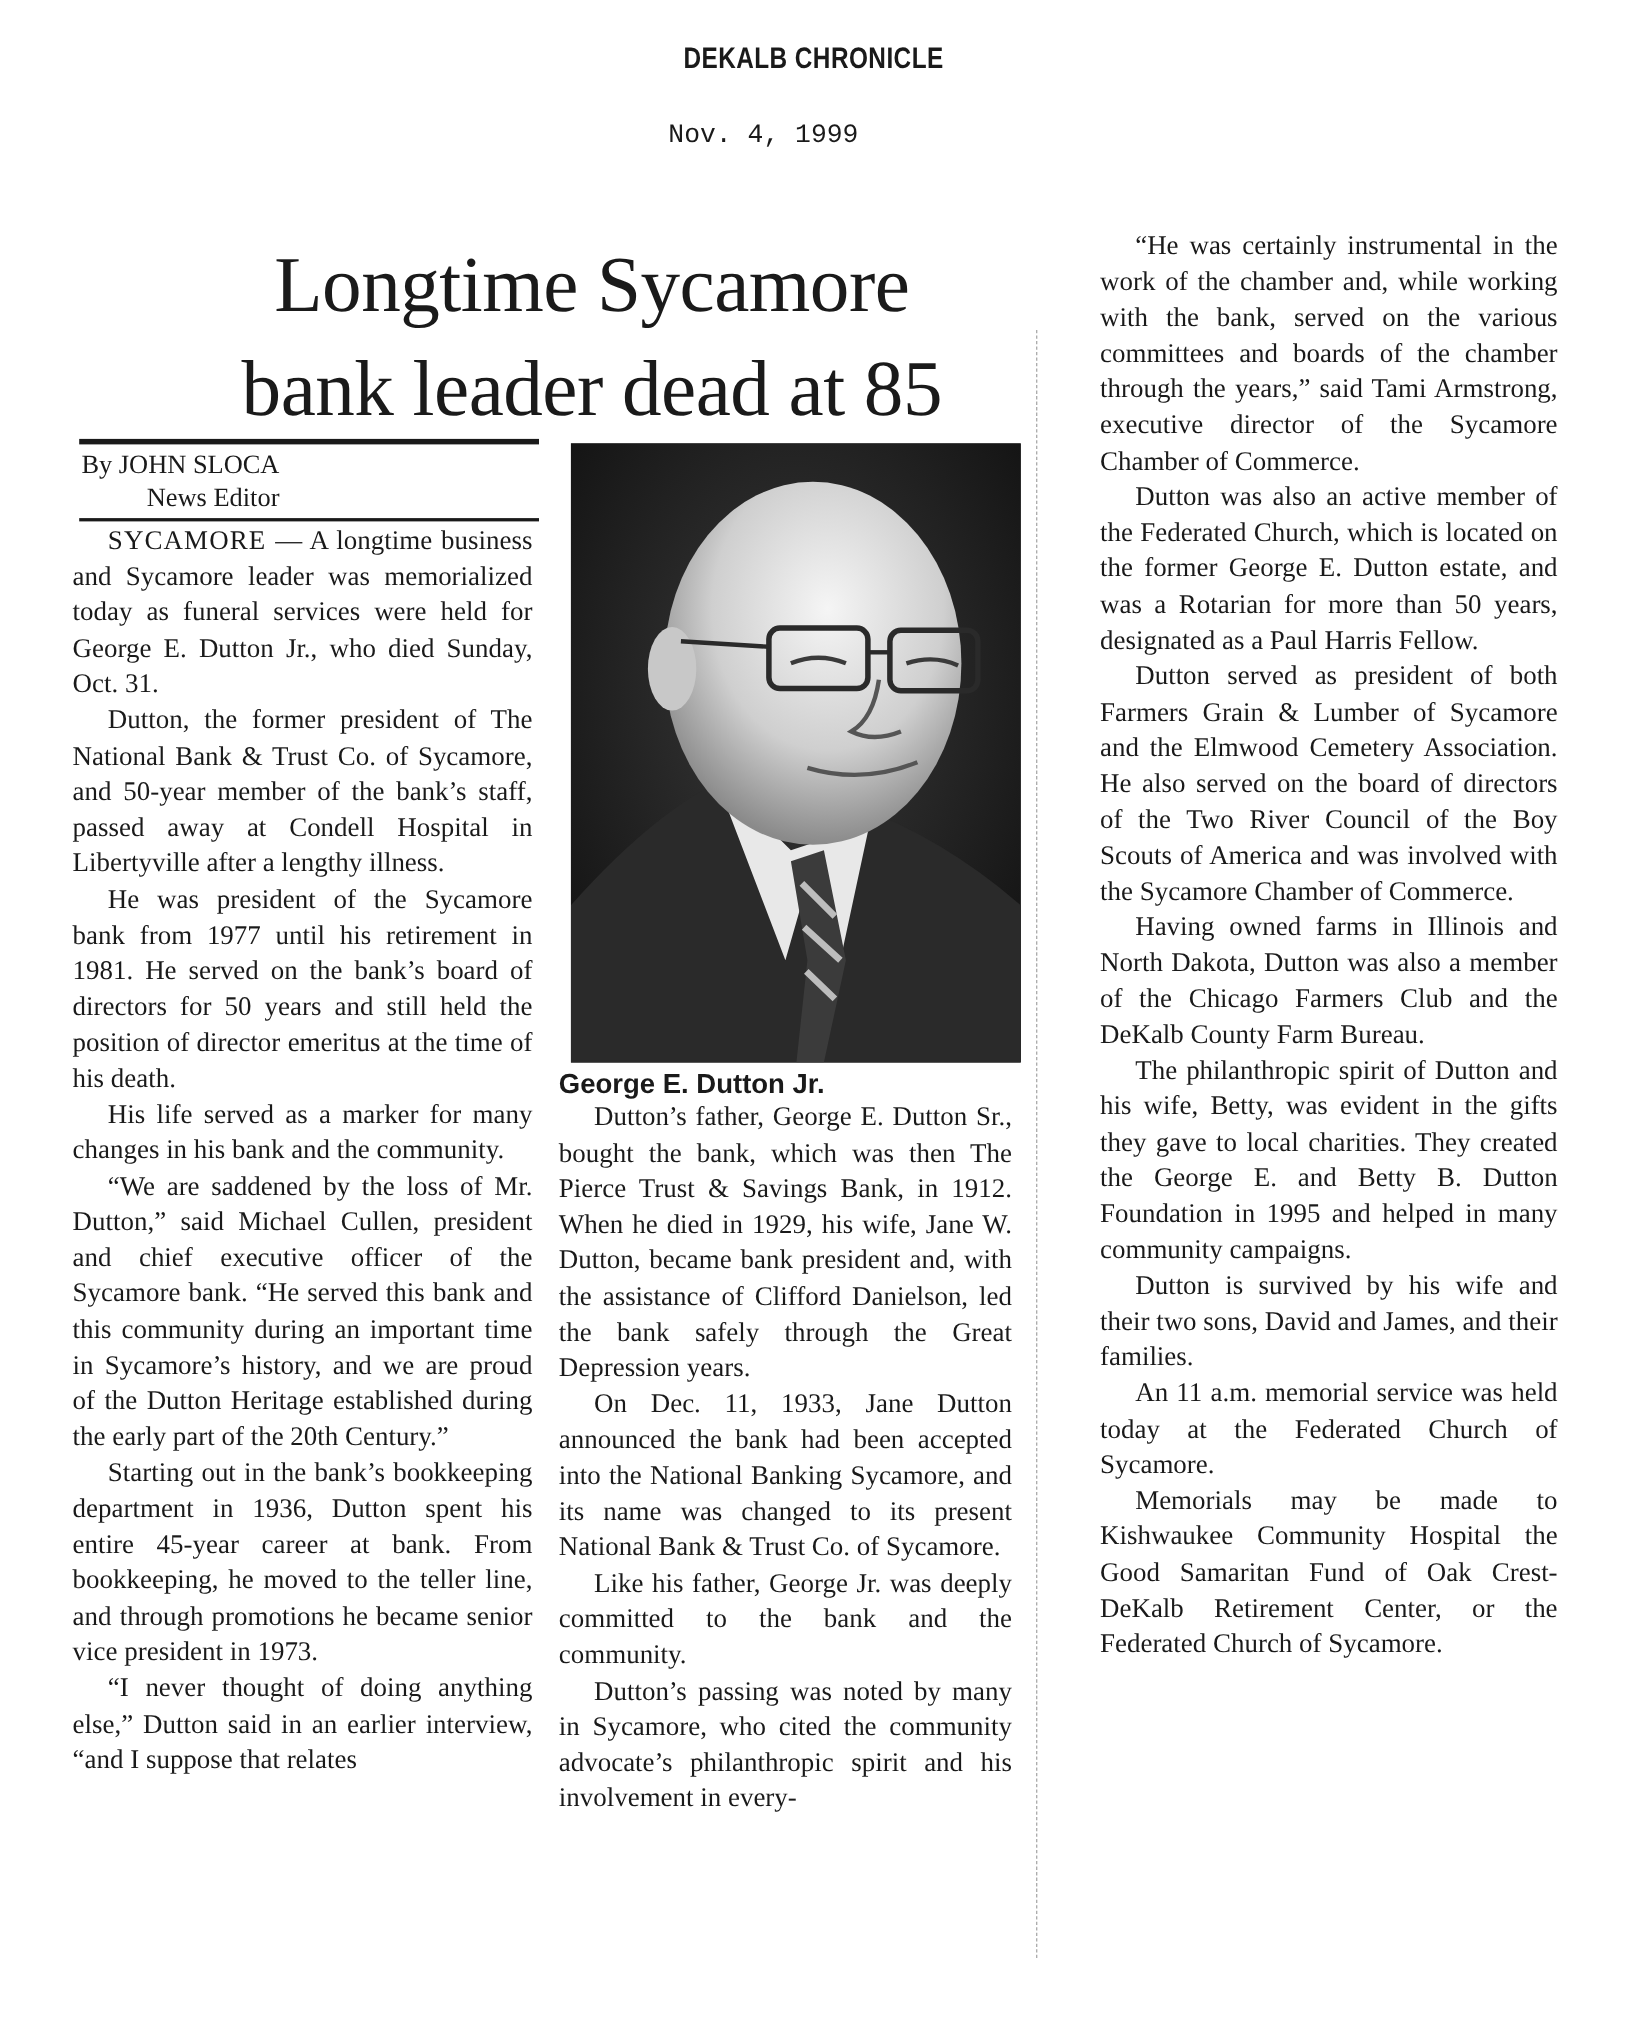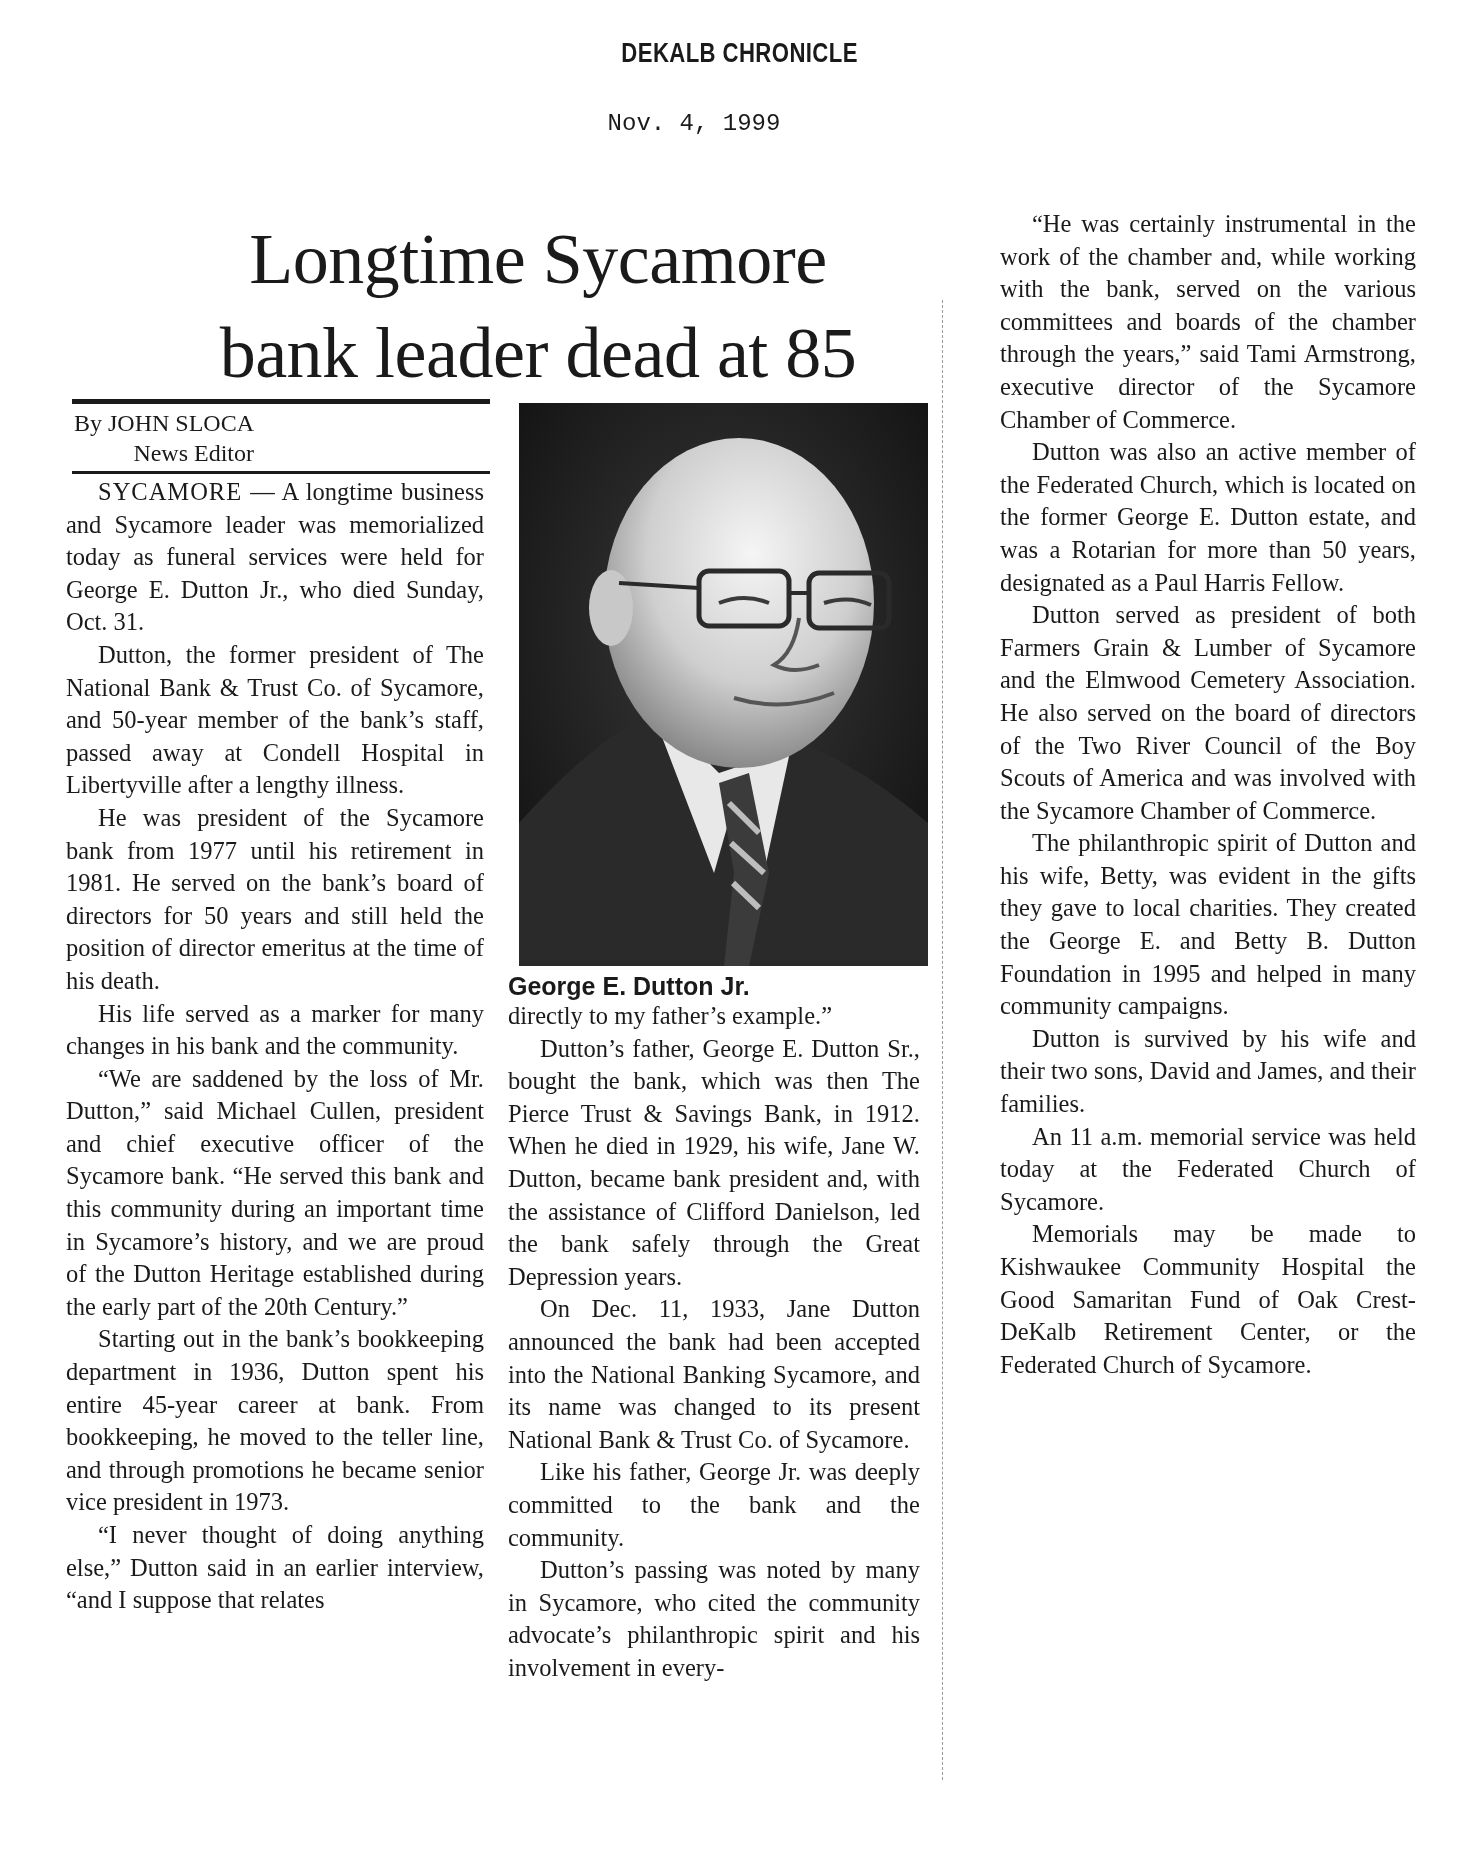--- a/index.html
+++ b/index.html
@@ -189,32 +189,32 @@
       <path d="M305 200 Q330 192 352 202" stroke="#3a3a3a" stroke-width="4" fill="none"></path>
 
       <path d="M280 215 Q275 250 255 262 Q275 272 300 262" stroke="#555" stroke-width="4" fill="none"></path>
       <path d="M215 295 Q265 310 315 290" stroke="#555" stroke-width="4" fill="none"></path>
     </svg>
   </div>
 
   <div class="caption">George E. Dutton Jr.</div>
 
   <div class="col col-2">
-    <p class="noindent">directly to my father’s example.”</p>
     <p>Dutton’s father, George E. Dutton Sr., bought the bank, which was then The Pierce Trust &amp; Savings Bank, in 1912. When he died in 1929, his wife, Jane W. Dutton, became bank president and, with the assistance of Clifford Danielson, led the bank safely through the Great Depression years.</p>
     <p>On Dec. 11, 1933, Jane Dutton announced the bank had been accepted into the National Banking Sycamore, and its name was changed to its present National Bank &amp; Trust Co. of Sycamore.</p>
     <p>Like his father, George Jr. was deeply committed to the bank and the community.</p>
     <p>Dutton’s passing was noted by many in Sycamore, who cited the community advocate’s philanthropic spirit and his involvement in every-</p>
   </div>
 
   <div class="col-divider" style="left:942px; top:300px; height:1480px;"></div>
 
   <div class="col col-3">
     <p>“He was certainly instrumental in the work of the chamber and, while working with the bank, served on the various committees and boards of the chamber through the years,” said Tami Armstrong, executive director of the Sycamore Chamber of Commerce.</p>
     <p>Dutton was also an active member of the Federated Church, which is located on the former George E. Dutton estate, and was a Rotarian for more than 50 years, designated as a Paul Harris Fellow.</p>
     <p>Dutton served as president of both Farmers Grain &amp; Lumber of Sycamore and the Elmwood Cemetery Association. He also served on the board of directors of the Two River Council of the Boy Scouts of America and was involved with the Sycamore Chamber of Commerce.</p>
+    <p>Having owned farms in Illinois and North Dakota, Dutton was also a member of the Chicago Farmers Club and the DeKalb County Farm Bureau.</p>
     <p>The philanthropic spirit of Dutton and his wife, Betty, was evident in the gifts they gave to local charities. They created the George E. and Betty B. Dutton Foundation in 1995 and helped in many community campaigns.</p>
     <p>Dutton is survived by his wife and their two sons, David and James, and their families.</p>
     <p>An 11 a.m. memorial service was held today at the Federated Church of Sycamore.</p>
     <p>Memorials may be made to Kishwaukee Community Hospital the Good Samaritan Fund of Oak Crest-DeKalb Retirement Center, or the Federated Church of Sycamore.</p>
   </div>
 
 </div>
 
 </body></html>

